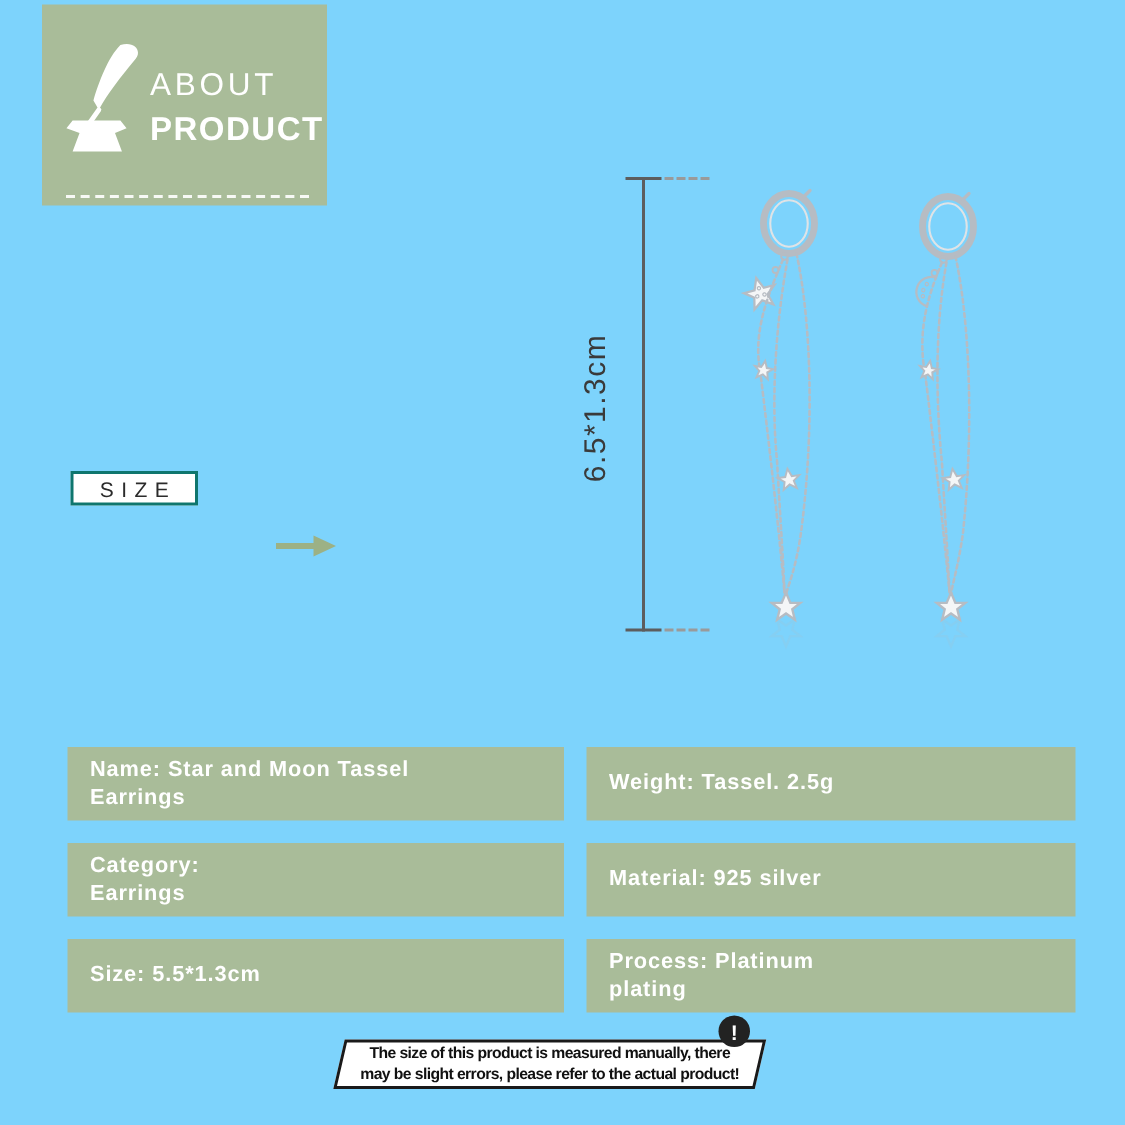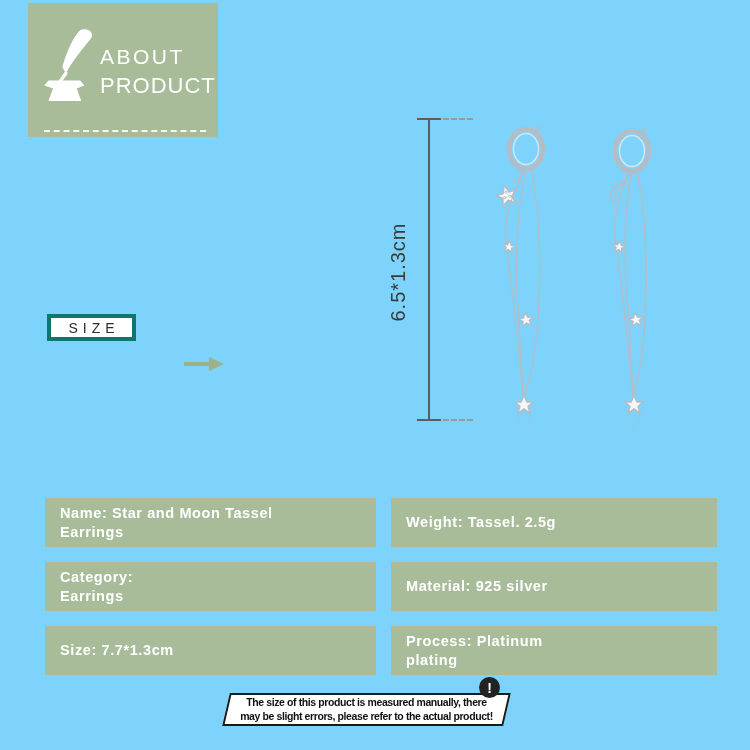--- a/index.html
+++ b/index.html
@@ -5,25 +5,25 @@
   html,body{margin:0;padding:0;background:#fff;}
   #canvas{
     position:relative;width:750px;height:750px;background:#7dd3fc;overflow:hidden;
     font-family:"Liberation Sans", sans-serif;
   }
   
   .badge{position:absolute;left:28px;top:3px;width:190px;height:134px;background:#a9bc99;}
   .badge-icon{position:absolute;left:15px;top:26px;width:55px;height:74px;}
   .badge-text{position:absolute;left:72px;top:42px;color:#ffffff;}
   .badge-about{font-size:21px;font-weight:400;letter-spacing:2.5px;line-height:1.1;}
-  .badge-product{font-size:22px;font-weight:400;letter-spacing:1px;line-height:1.1;margin-top:6px;}
+  .badge-product{font-size:22px;font-weight:700;letter-spacing:1px;line-height:1.1;margin-top:6px;}
   .badge-dash{position:absolute;left:16px;right:12px;bottom:5px;border-top:2px dashed rgba(255,255,255,.9);}
   
   .info-heading{position:absolute;left:33px;top:273px;font-size:17px;font-weight:700;color:#0f0f0f;letter-spacing:.3px;}
-  .size-box{position:absolute;left:47px;top:314px;width:76px;height:19px;border:4px solid #0f766e;
+  .size-box{position:absolute;left:47px;top:314px;width:76px;height:19px;border:2px solid #0f766e;
     display:flex;align-items:center;justify-content:center;font-size:14px;color:#2b2b2b;
     letter-spacing:5px;padding-left:5px;background:#fff;}
   .arrow{position:absolute;left:184px;top:354px;width:42px;height:20px;}
   
   .m-line{position:absolute;left:428px;top:118px;width:2px;height:303px;background:#5d5d5d;}
   .m-cap{position:absolute;left:417px;width:24px;height:2px;background:#5d5d5d;}
   .m-cap.top{top:118px;} .m-cap.bottom{top:419px;}
   .m-dash{position:absolute;left:443px;width:30px;height:0;border-top:2px dashed #9a9a9a;}
   .m-dash.top{top:118px;} .m-dash.bottom{top:419px;}
   .m-label{position:absolute;left:398px;top:272px;transform:translate(-50%,-50%) rotate(-90deg);
@@ -150,21 +150,21 @@
     </g>
   </svg>
 
   <div class="spec-table">
     <div class="spec-cell">Name: Star and Moon Tassel
 Earrings</div>
     <div class="spec-cell">Weight: Tassel. 2.5g</div>
     <div class="spec-cell">Category:
 Earrings</div>
     <div class="spec-cell">Material: 925 silver</div>
-    <div class="spec-cell">Size: 7.7*1.3cm</div>
+    <div class="spec-cell">Size: 5.5*1.3cm</div>
     <div class="spec-cell">Process: Platinum
 plating</div>
   </div>
 
   <div class="banner">
     <div class="banner-text">The size of this product is measured manually, there
 may be slight errors, please refer to the actual product!</div>
   </div>
   <div class="banner-badge">!</div>
 

